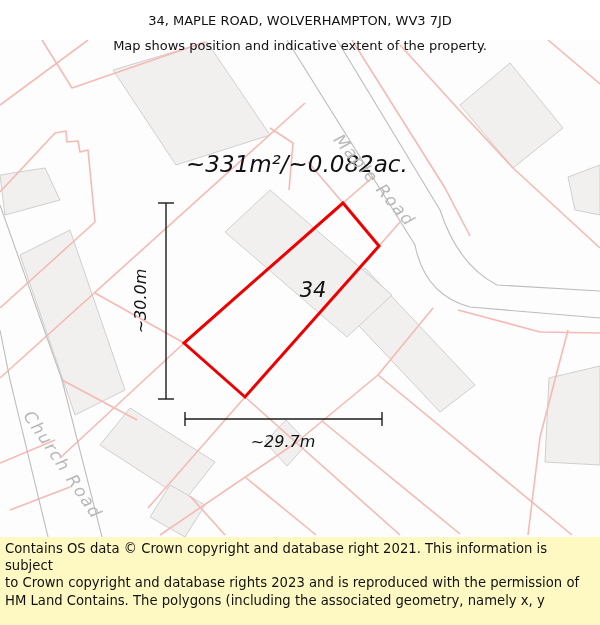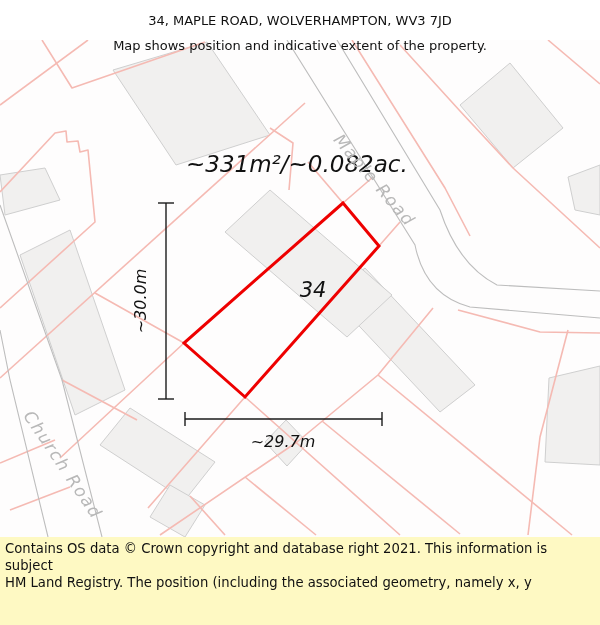--- a/index.html
+++ b/index.html
@@ -112,15 +112,16 @@
   <text class="dim-label" x="283" y="407" text-anchor="middle">~29.7m</text>
 
   <text class="road-label" transform="translate(370,144) rotate(49.5)" text-anchor="middle">Maple Road</text>
 
   <text class="road-label" transform="translate(58,428) rotate(56)" text-anchor="middle">Church Road</text>
 </svg>
 </div>
 
 <div class="footer">
   <div>Contains OS data © Crown copyright and database right 2021. This information is subject</div>
-  <div>HM Land Registry. The position (including the associated geometry, namely x, y</div>
+  <div>to Crown copyright and database rights 2023 and is reproduced with the permission of</div>
+  <div>HM Land Contains. The polygons (including the associated geometry, namely x, y</div>
 
 </div>
 
 </body></html>

